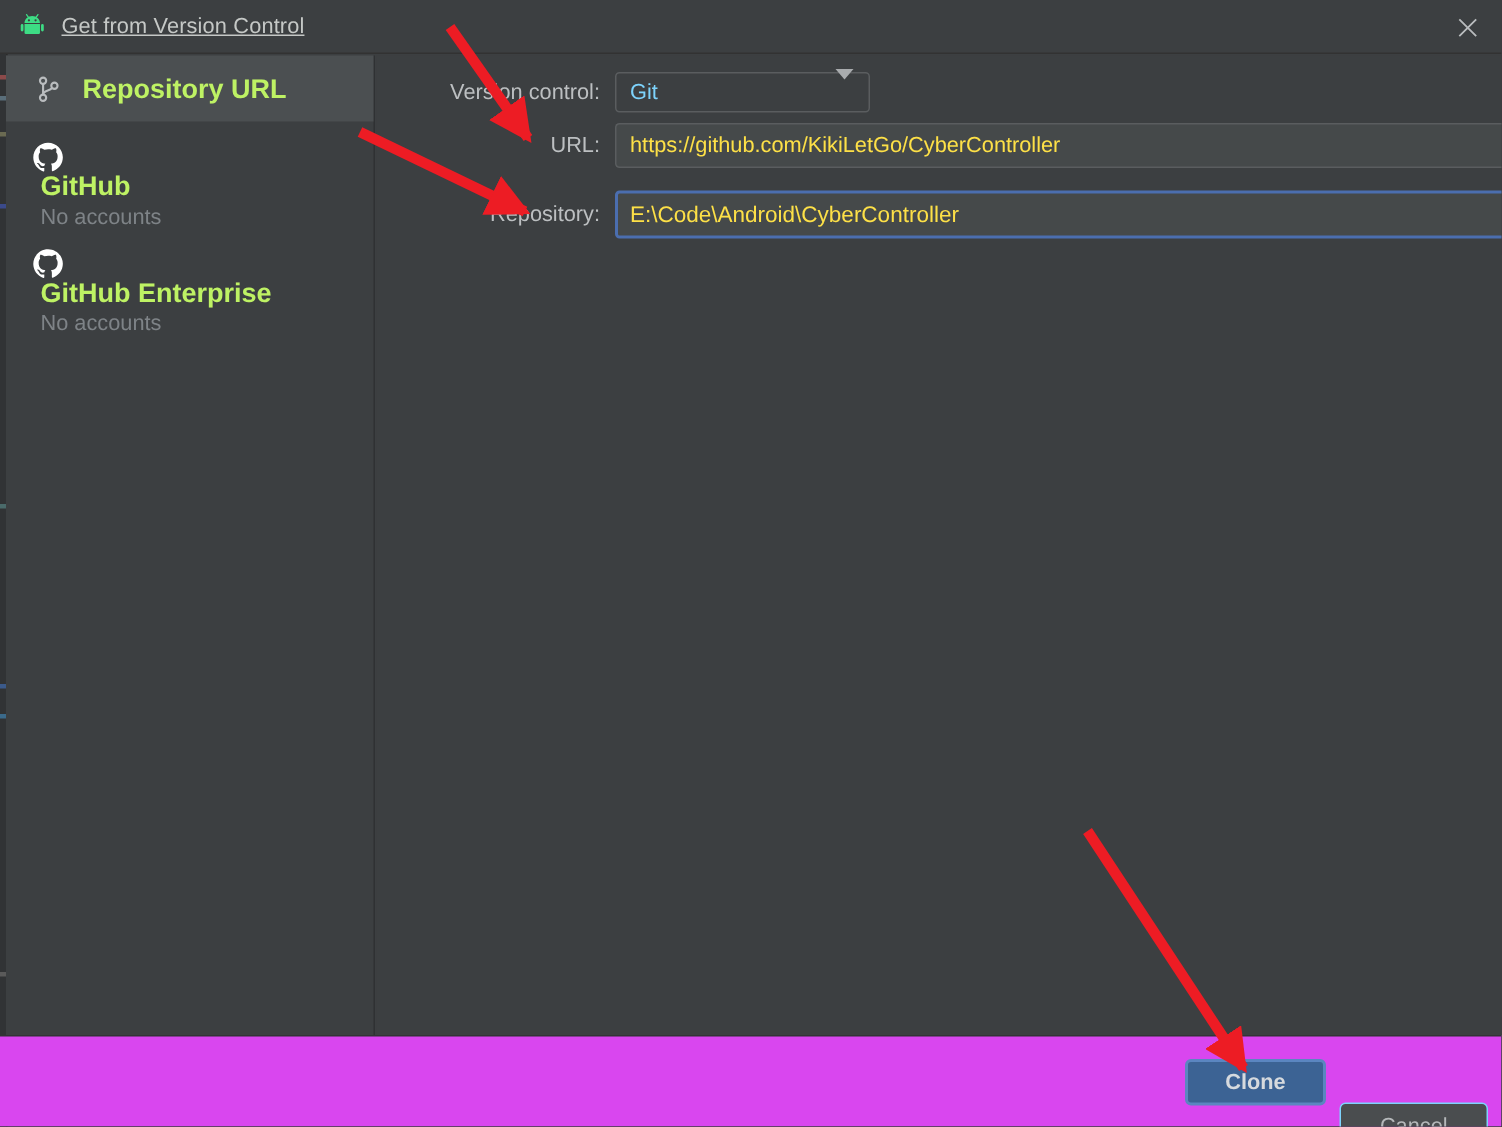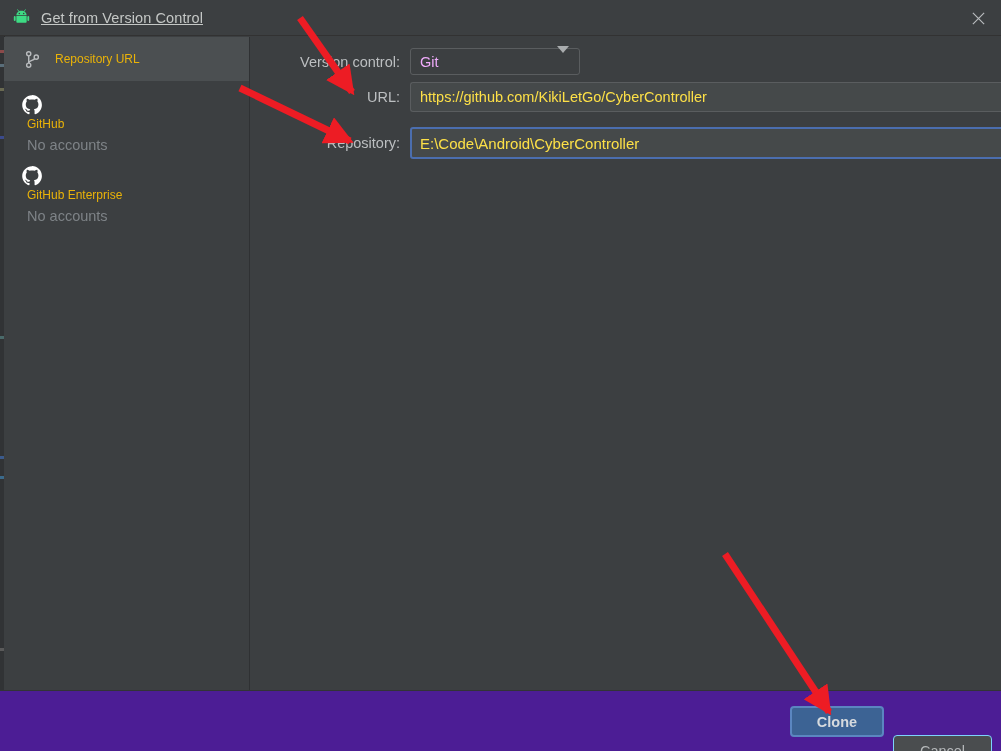--- a/index.html
+++ b/index.html
@@ -95,23 +95,23 @@
   }
   .side-ico {
     width: 28px;
     min-width: 28px;
     display: flex;
     justify-content: center;
     padding-top: 1px;
   }
   .side-txts { margin-left: 9px; }
   .side-title {
-    font-size: 12px;
-    font-weight: normal;
-    color: #eab308;
+    font-size: 18px;
+    font-weight: bold;
+    color: #bef264;
     line-height: 17px;
   }
   .side-sub {
     font-size: 14.5px;
     color: #7e8387;
     line-height: 17px;
     margin-top: 4px;
   }
 
   
@@ -145,21 +145,21 @@
     background: transparent;
     border: 1px solid #5a5d5f;
     border-radius: 3px;
     display: flex;
     align-items: center;
     position: relative;
   }
   .combo-val {
     margin-left: 9px;
     font-size: 14.5px;
-    color: #f0abfc;
+    color: #7dd3fc;
   }
   .combo-arrow {
     position: absolute;
     right: 10px; top: 50%;
     transform: translateY(-50%);
   }
   .tri-down {
     width: 0; height: 0;
     border-left: 6px solid transparent;
     border-right: 6px solid transparent;
@@ -210,21 +210,21 @@
     font-size: 15px;
     color: #fde047;
     white-space: nowrap;
   }
 
   
   .footer {
     position: absolute;
     left: 0; top: 690px;
     width: 1001px; height: 61px;
-    background: #4c1d95;
+    background: #d946ef;
     border-top: 1px solid #323436;
     box-sizing: border-box;
     padding-left: 9px;
   }
   .btn {
     position: absolute;
     box-sizing: border-box;
     height: 31px;
     border-radius: 4px;
     display: flex;

